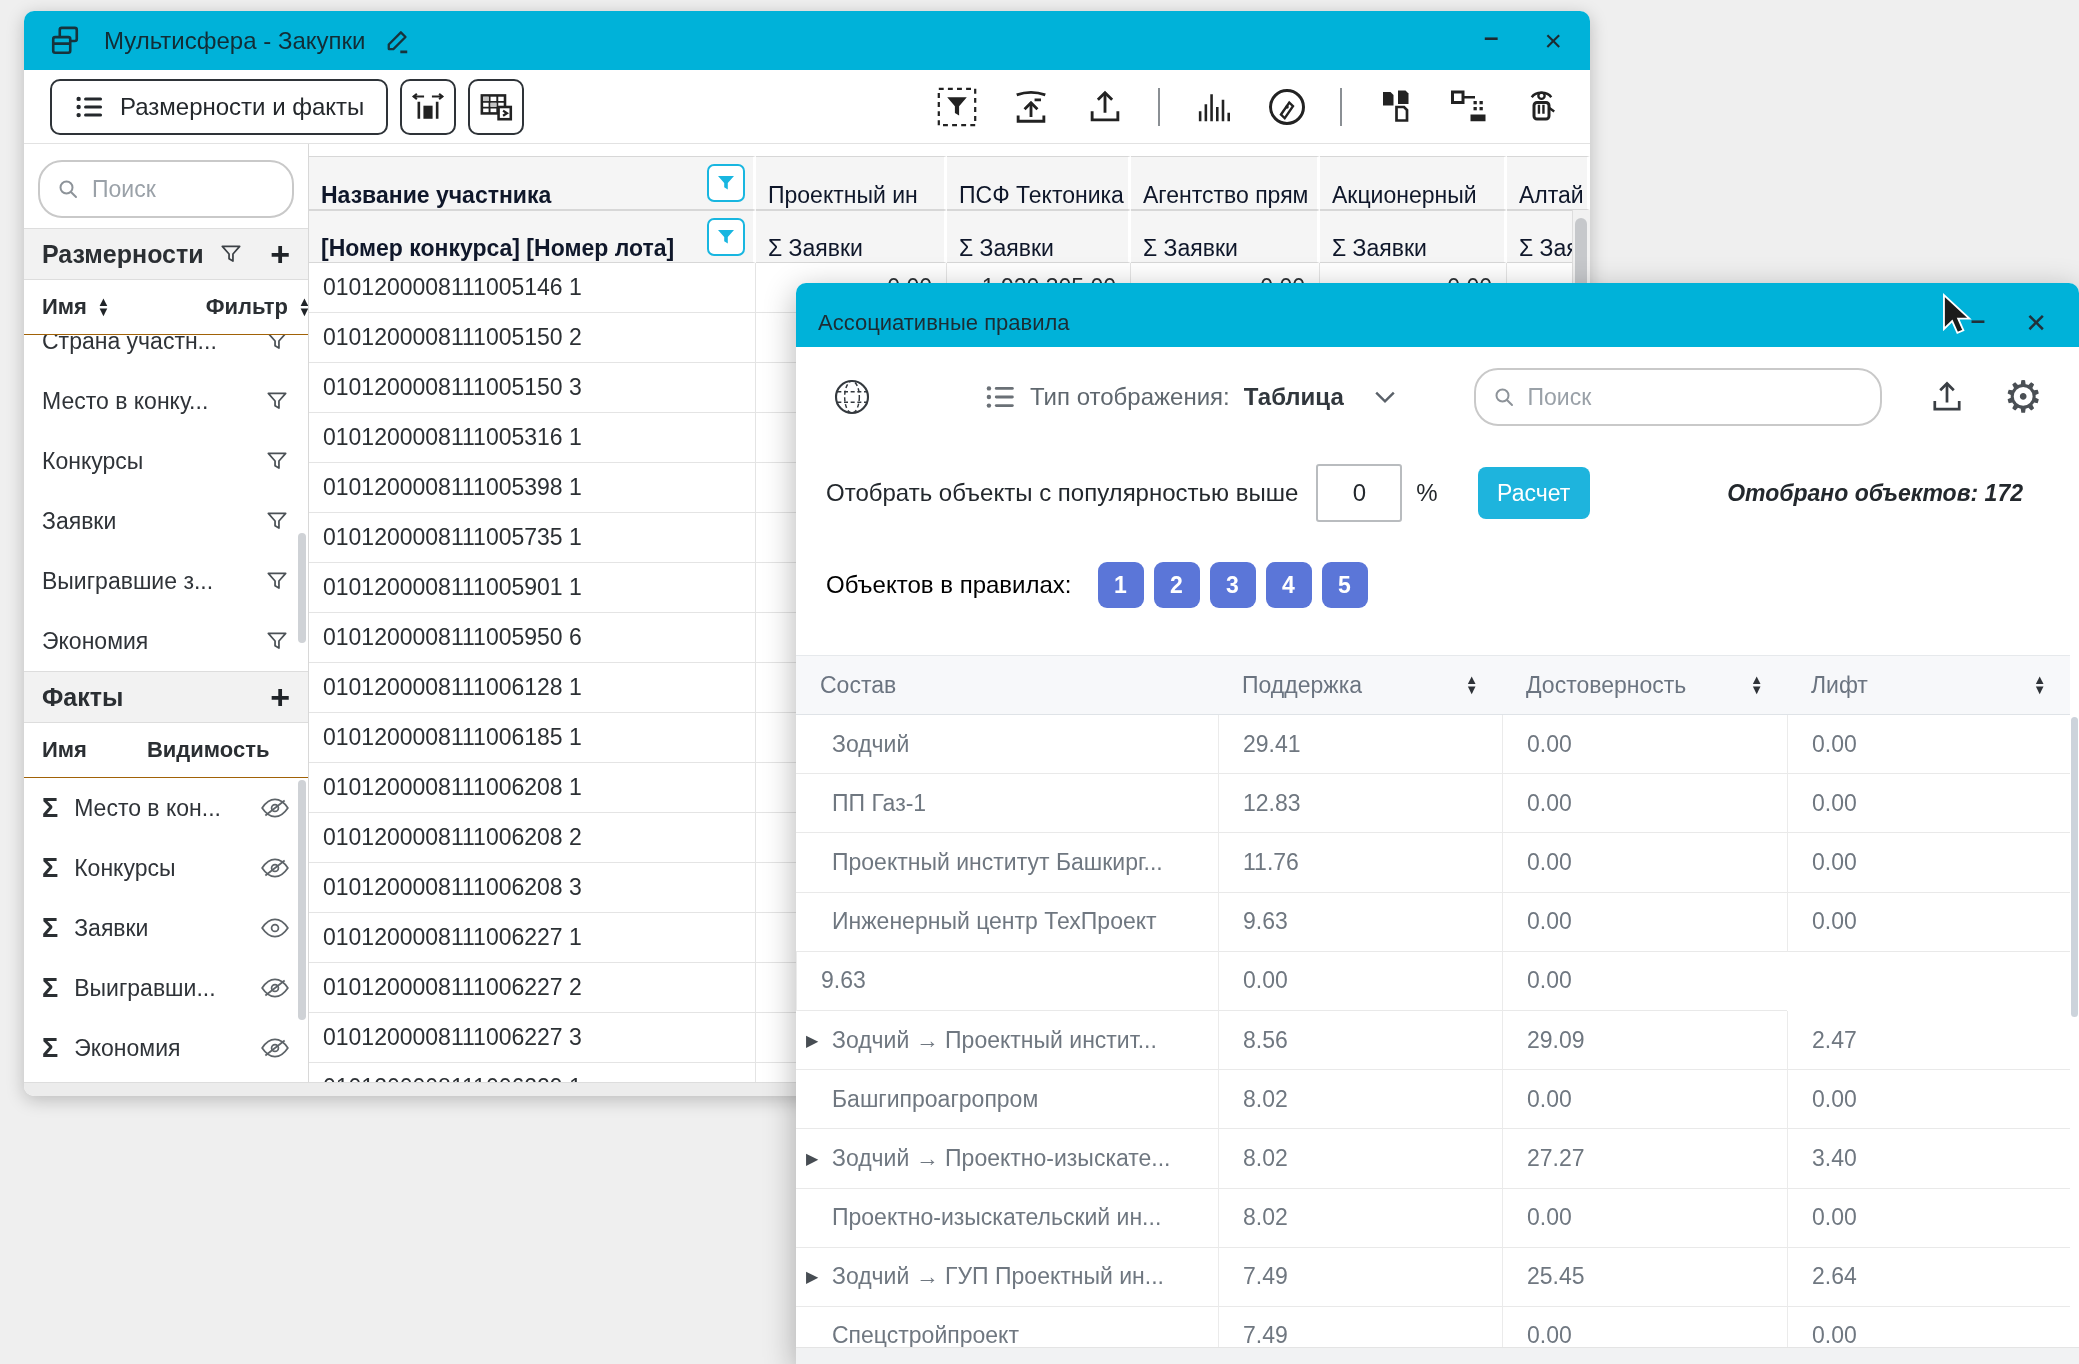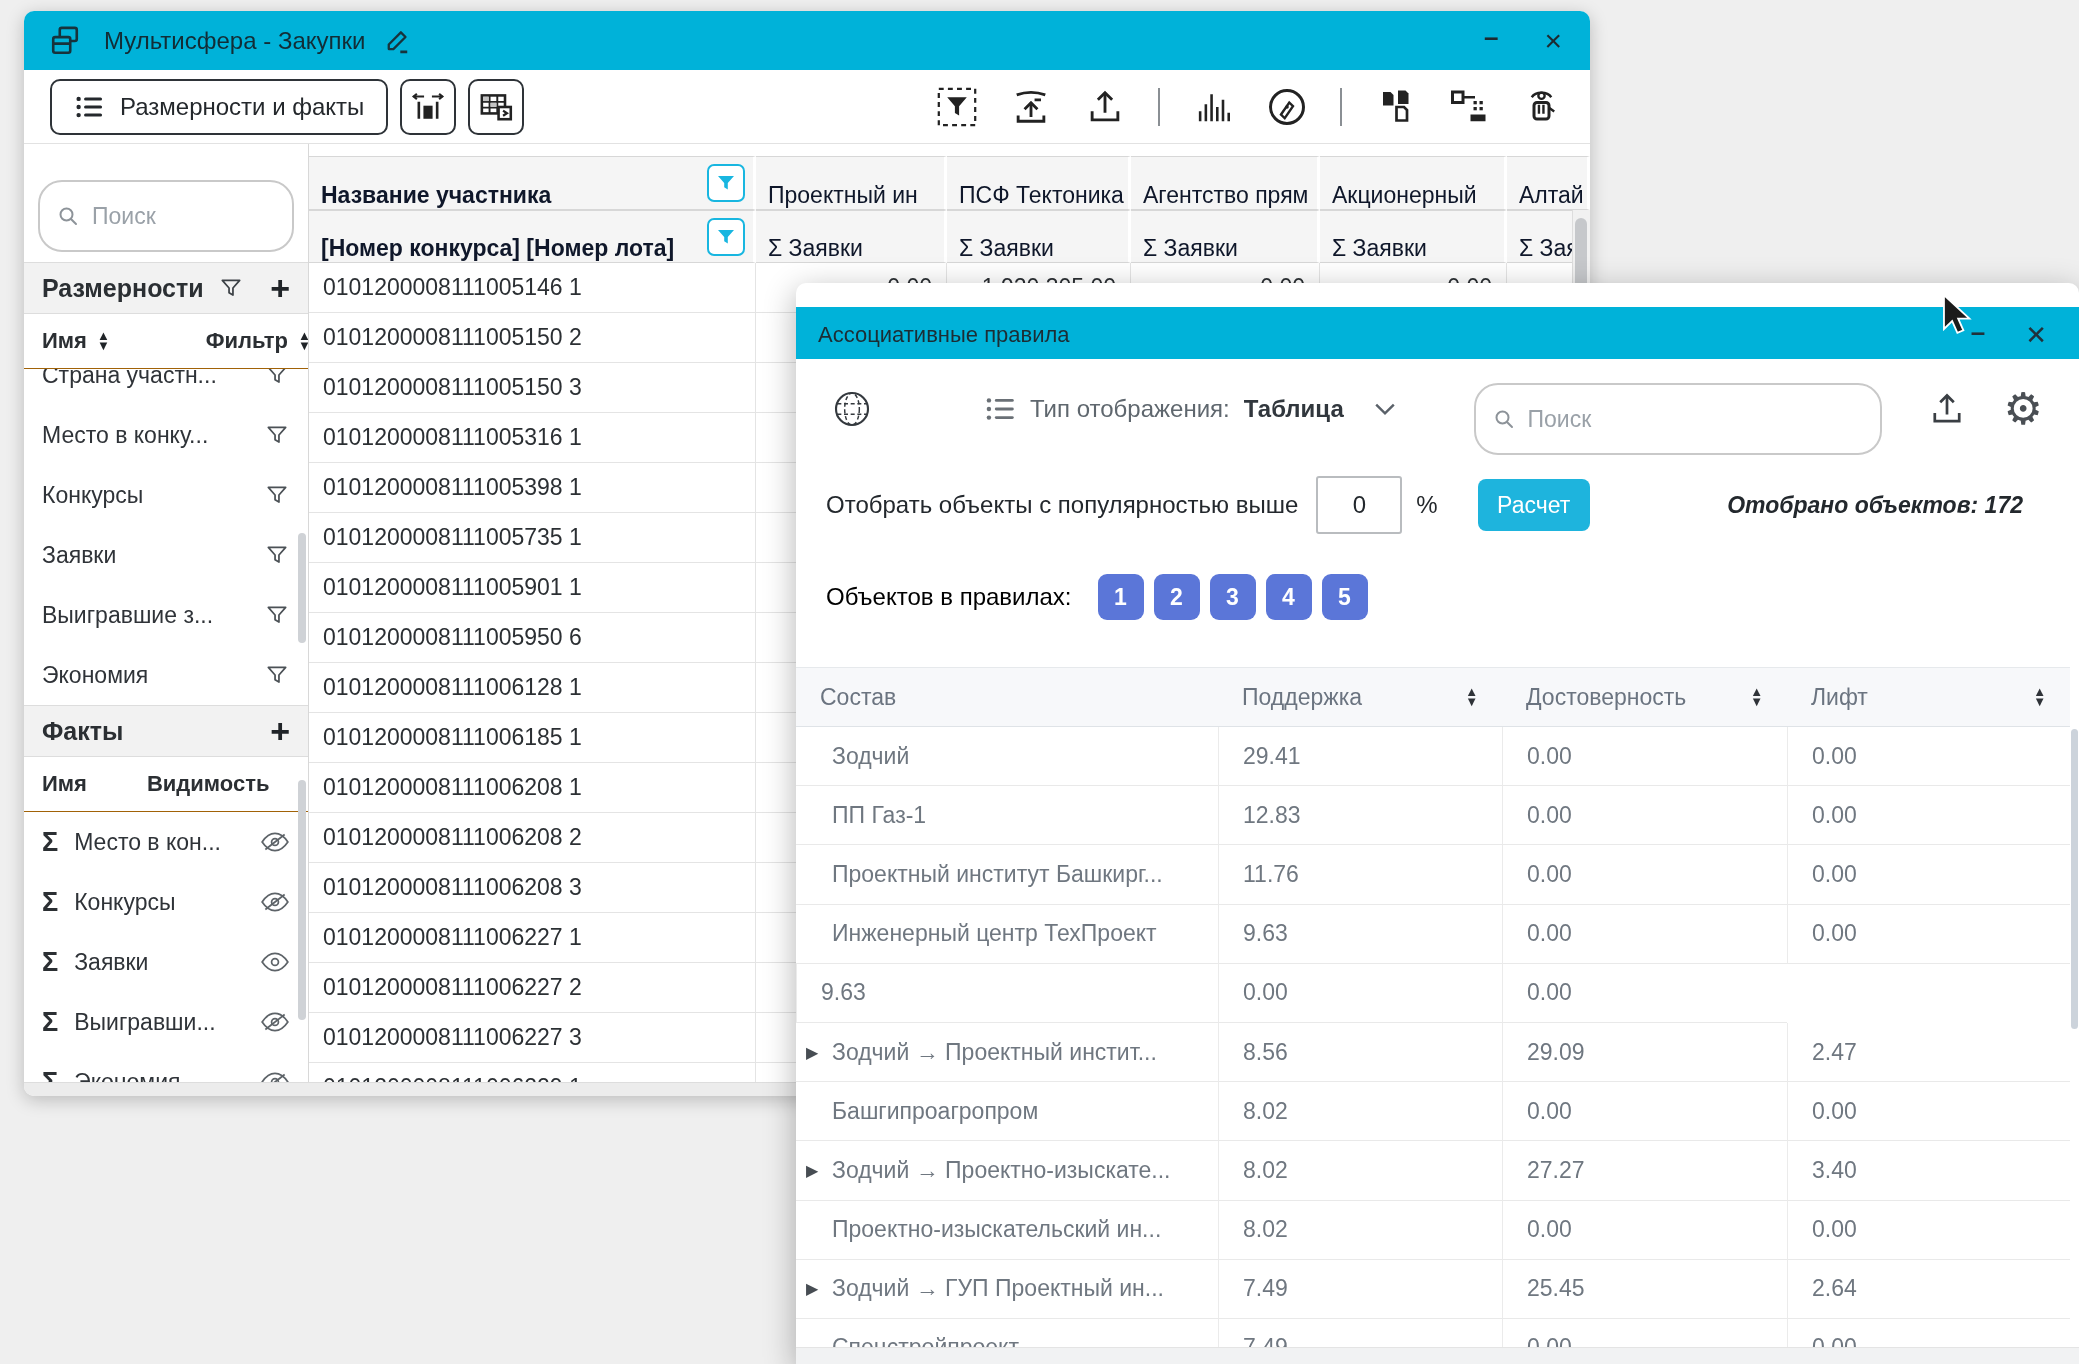--- a/index.html
+++ b/index.html
@@ -22,21 +22,21 @@
     border:2px solid #2e3338;border-radius:10px;font-size:24px;color:#24282c;font-family:inherit;}
   .sq-btn{width:56px;height:56px;margin-left:12px;background:#fff;border:2px solid #2e3338;border-radius:10px;
     display:flex;align-items:center;justify-content:center;padding:0;}
   .tb-right{margin-left:auto;display:flex;align-items:center;gap:32px;}
   .tb-ico{display:flex;align-items:center;justify-content:center;width:42px;height:42px;}
   .tb-div{width:2px;height:38px;background:#8a8f94;}
   .mw-content{display:flex;height:955px;border-top:1px solid #e2e2e2;}
   
   .sidebar{width:284px;border-right:1px solid #d8d8d8;position:relative;flex:none;overflow:hidden;}
   .search-wrap{padding:16px 14px 10px;}
-  .search-pill{display:flex;align-items:center;gap:10px;height:44px;border:2px solid #c9c9c9;border-radius:24px;padding:12px 16px;color:#8d9399;margin-top:20px;}
+  .search-pill{display:flex;align-items:center;gap:10px;height:44px;border:2px solid #c9c9c9;border-radius:24px;padding:5px 16px;color:#8d9399;}
   .search-pill input{border:none;outline:none;font-size:23px;width:100%;font-family:inherit;color:#333;background:transparent;}
   .search-pill input::placeholder{color:#9aa1a8;}
   .sec-head{height:50px;background:#f2f2f2;border-top:1px solid #ddd;border-bottom:1px solid #ddd;
     display:flex;align-items:center;padding:0 18px;font-size:25px;font-weight:700;color:#2b2f33;gap:14px;}
   .sec-head .plus{margin-left:auto;font-size:34px;font-weight:700;line-height:1;color:#202428;}
   .cols-head{height:54px;display:flex;align-items:center;padding:0 18px;font-size:22px;font-weight:700;color:#2b2f33;border-bottom:1px solid #a16207;}
   .cols-head .c2{margin-left:96px;}
   .cols-head .c2b{margin-left:60px;}
   .sort{display:inline-flex;flex-direction:column;margin-left:10px;font-size:13px;line-height:10px;color:#202428;}
   .dims-list{height:336px;overflow:hidden;}
@@ -61,21 +61,21 @@
   .trow{display:grid;grid-template-columns:447px 191px 184px 189px 187px 1fr;height:50px;}
   .trow .c{border-bottom:1px solid #e4e4e4;border-right:1px solid #e4e4e4;display:flex;align-items:center;
     font-size:23px;color:#2b2f33;padding:0 14px;white-space:nowrap;overflow:hidden;}
   .trow .c.num{justify-content:flex-end;}
   .trow .c.last{border-right:none;}
   .vscroll{position:absolute;right:0;top:66px;bottom:0;width:17px;background:#f1f1f1;border-left:1px solid #ddd;}
   .vscroll .thumb{position:absolute;top:8px;left:2px;width:12px;height:96px;border-radius:6px;background:#c6c8cb;}
   .mw-bottombar{position:absolute;left:0;right:0;bottom:0;height:13px;background:#ececec;border-top:1px solid #ddd;}
   
   .dialog{left:796px;top:283px;width:1283px;height:1081px;box-shadow:0 8px 32px rgba(0,0,0,.30);z-index:10;border-radius:10px 10px 0 0;}
-  .dlg-titlebar{height:48px;background:#00b2d9;display:flex;align-items:center;padding:4px 32px 0 22px;margin-top:24px;}
+  .dlg-titlebar{height:48px;background:#00b2d9;display:flex;align-items:center;padding:16px 32px 0 22px;}
   .dlg-titlebar .dtitle{font-size:22px;color:#1c2d34;}
   .dlg-ctrl{font-size:26px;color:#20313a;line-height:1;}
   .dlg-ctrl.min{font-weight:700;transform:translateY(-3px);}
   .dlg-toolbar{height:100px;display:flex;align-items:center;padding:0 36px;}
   .type-sel{display:flex;align-items:center;gap:14px;margin-left:112px;font-size:24px;color:#5f676e;}
   .type-sel .tval{color:#31373d;font-weight:700;}
   .type-sel .chev{margin-left:16px;display:flex;}
   .dlg-search{margin-left:auto;width:372px;}
   .dlg-up{margin-left:46px;}
   .dlg-gear{margin-left:38px;font-size:44px;color:#4a4f54;line-height:1;}

